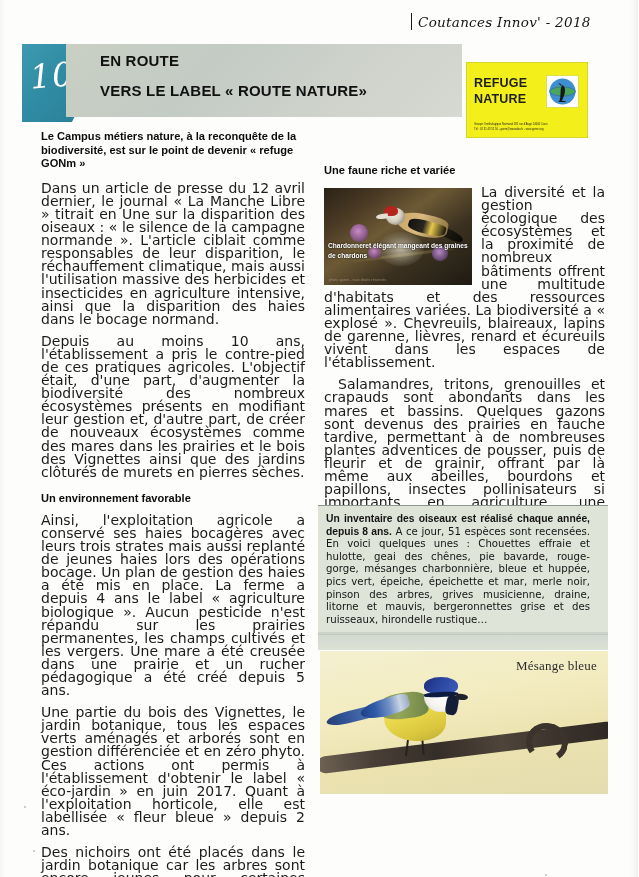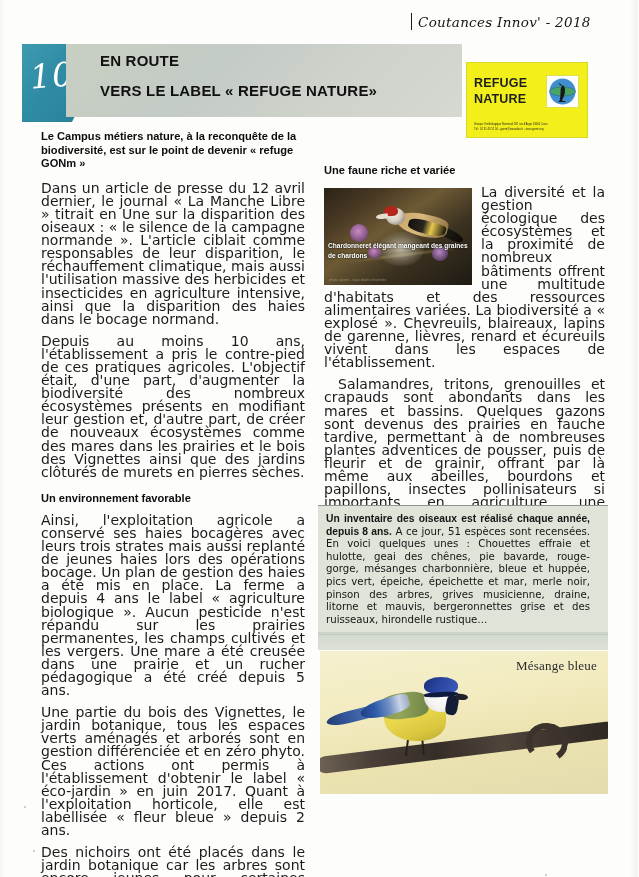--- a/index.html
+++ b/index.html
@@ -473,21 +473,21 @@
         </linearGradient>
       </defs>
       <path d="M0,0 L58,0 C66,14 70,34 62,52 C58,62 54,70 50,78 L0,78 Z" fill="url(#tealgrad)"></path>
     </svg>
     <div class="badge-num">10</div>
   </div>
 
   <div class="banner">
     <div class="banner-inner">
       <div class="banner-line1">EN ROUTE</div>
-      <div class="banner-line2">VERS LE LABEL « REFUGE NATURE»</div>
+      <div class="banner-line2">VERS LE LABEL « ROUTE NATURE»</div>
     </div>
   </div>
 
   <div class="logo">
     <div class="logo-text">
       <div>REFUGE</div>
       <div>NATURE</div>
     </div>
     <div class="logo-emblem">
       <svg width="31" height="31" viewBox="0 0 31 31" xmlns="http://www.w3.org/2000/svg">

